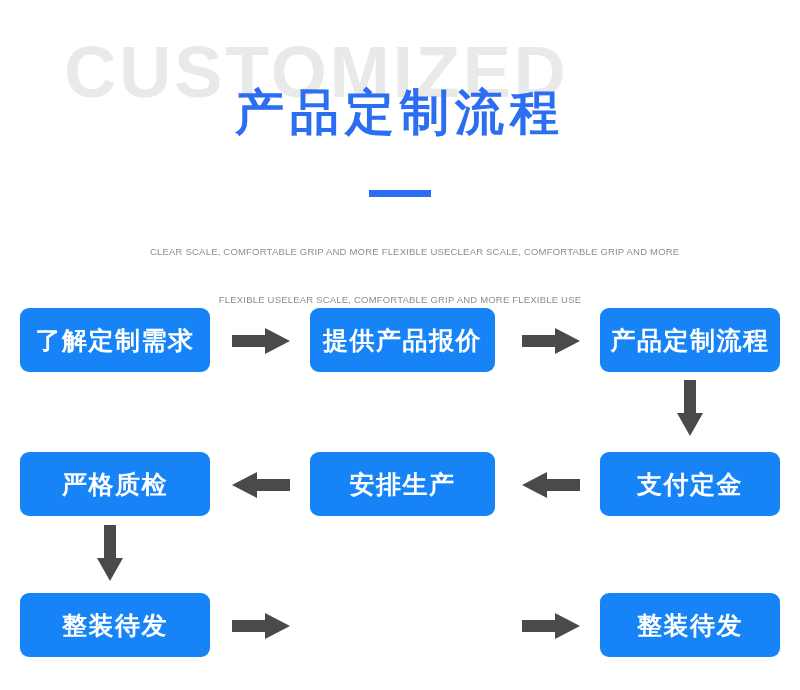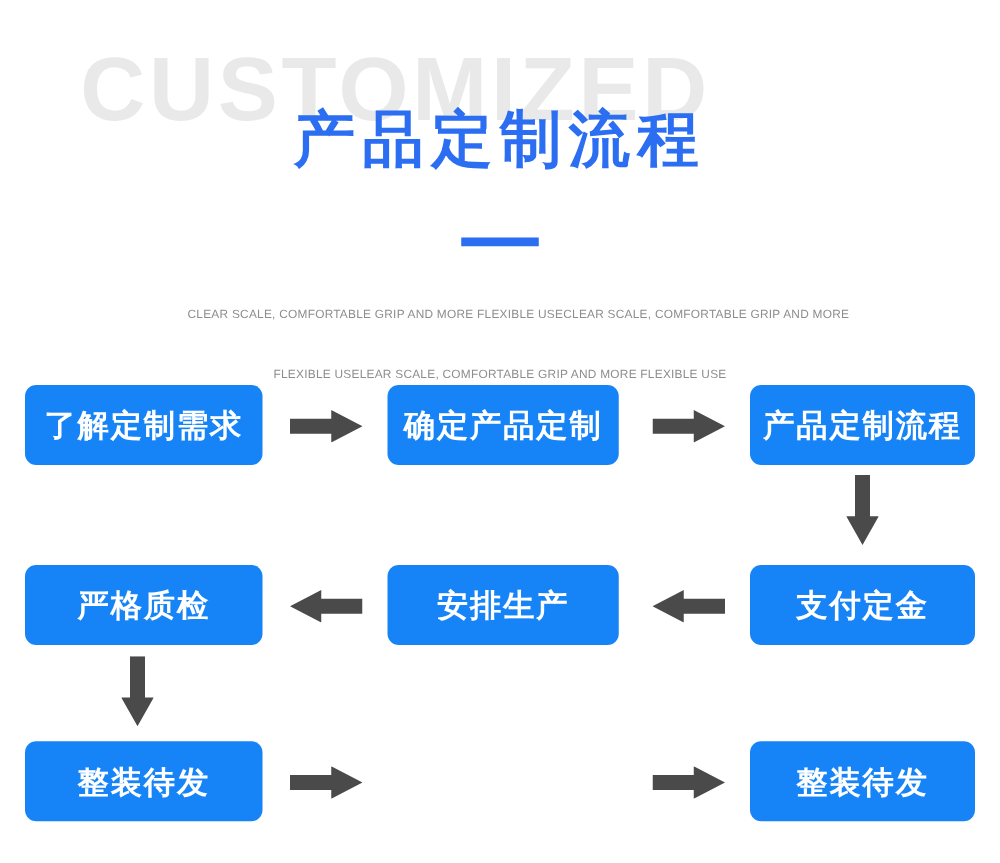--- a/index.html
+++ b/index.html
@@ -166,21 +166,21 @@
 
     <div class="row r1">
       <div class="node c1">了解定制需求</div>
 
       <div class="h-arrow a1">
         <svg viewBox="0 0 58 26">
             <polygon fill="#4a4a4a" points="0,7 33,7 33,0 58,13 33,26 33,19 0,19"></polygon>
           </svg>
       </div>
 
-      <div class="node c2">确定产品定制</div>
+      <div class="node c2">提供产品报价</div>
 
       <div class="h-arrow a2">
         <svg viewBox="0 0 58 26">
             <polygon fill="#4a4a4a" points="0,7 33,7 33,0 58,13 33,26 33,19 0,19"></polygon>
           </svg>
       </div>
 
       <div class="node c3">产品定制流程</div>
     </div>
 

